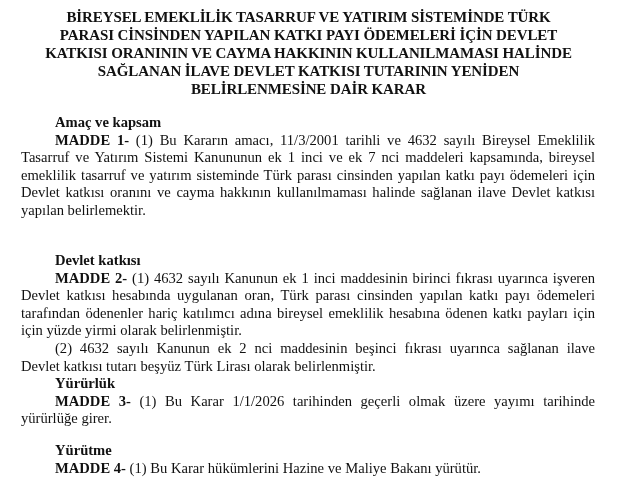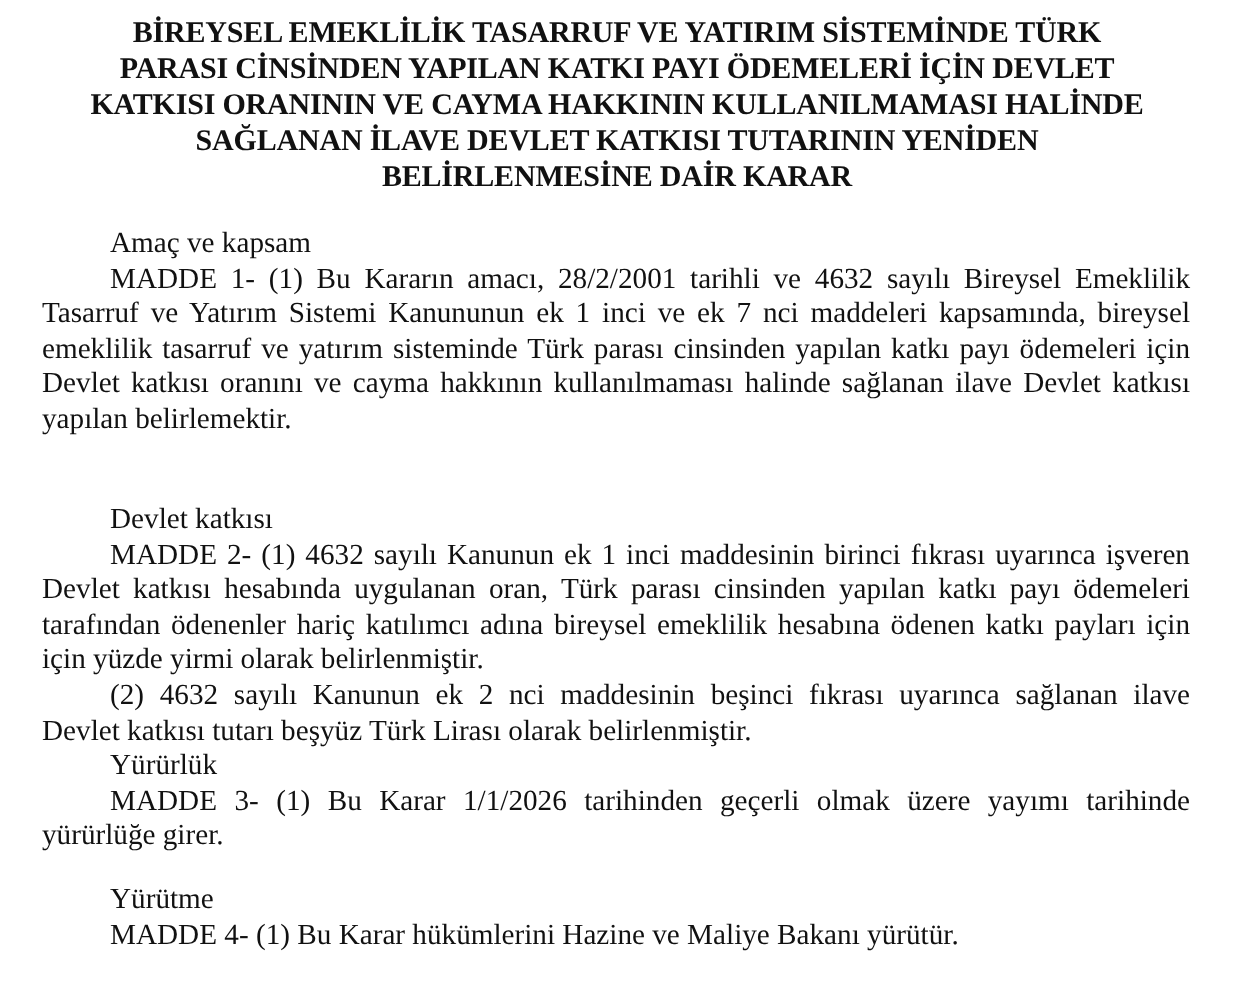--- a/index.html
+++ b/index.html
@@ -2,38 +2,38 @@
 <html><head>
 <meta charset="utf-8">
 <style>
   html, body { margin:0; padding:0; background:#ffffff; }
   body { width:617px; height:496px; overflow:hidden; position:relative;
          font-family:"Liberation Serif", "DejaVu Serif", serif; color:#111; }
   .title { position:absolute; left:20px; top:8px; width:577px; text-align:center;
            font-weight:bold; font-size:15px; line-height:18px; letter-spacing:-0.1px; }
   .title div { white-space:nowrap; }
   .body { position:absolute; left:21px; width:574px; font-size:14.6px; line-height:17.6px; }
-  .heading { font-weight:normal; padding-left:34px; }
+  .heading { font-weight:bold; padding-left:34px; }
   .jl { text-align:justify; text-align-last:justify; }
-  .mad { font-weight:normal; }
+  .mad { font-weight:bold; }
 </style>
 </head>
 <body>
 
 <div class="title">
   <div>BİREYSEL EMEKLİLİK TASARRUF VE YATIRIM SİSTEMİNDE TÜRK</div>
   <div>PARASI CİNSİNDEN YAPILAN KATKI PAYI ÖDEMELERİ İÇİN DEVLET</div>
   <div>KATKISI ORANININ VE CAYMA HAKKININ KULLANILMAMASI HALİNDE</div>
   <div>SAĞLANAN İLAVE DEVLET KATKISI TUTARININ YENİDEN</div>
   <div>BELİRLENMESİNE DAİR KARAR</div>
 </div>
 
 <div class="body" style="top:114px;">
   <div class="heading">Amaç ve kapsam</div>
-  <div class="jl" style="padding-left:34px;"><span class="mad">MADDE 1-</span><span> (1) Bu Kararın amacı, 28/2/2001 tarihli ve 4632 sayılı Bireysel Emeklilik</span></div>
+  <div class="jl" style="padding-left:34px;"><span class="mad">MADDE 1-</span><span> (1) Bu Kararın amacı, 11/3/2001 tarihli ve 4632 sayılı Bireysel Emeklilik</span></div>
   <div class="jl">Tasarruf ve Yatırım Sistemi Kanununun ek 1 inci ve ek 7 nci maddeleri kapsamında, bireysel</div>
   <div class="jl">emeklilik tasarruf ve yatırım sisteminde Türk parası cinsinden yapılan katkı payı ödemeleri için</div>
   <div class="jl">Devlet katkısı oranını ve cayma hakkının kullanılmaması halinde sağlanan ilave Devlet katkısı</div>
   <div>yapılan belirlemektir.</div>
 </div>
 
 <div class="body" style="top:252px;">
   <div class="heading">Devlet katkısı</div>
   <div class="jl" style="padding-left:34px;"><span class="mad">MADDE 2-</span><span> (1) 4632 sayılı Kanunun ek 1 inci maddesinin birinci fıkrası uyarınca işveren</span></div>
   <div class="jl">Devlet katkısı hesabında uygulanan oran, Türk parası cinsinden yapılan katkı payı ödemeleri</div>

